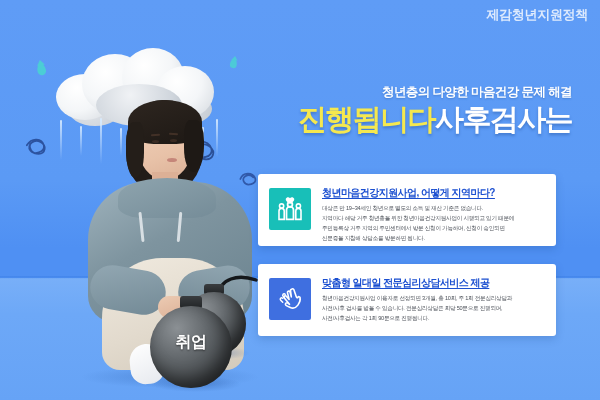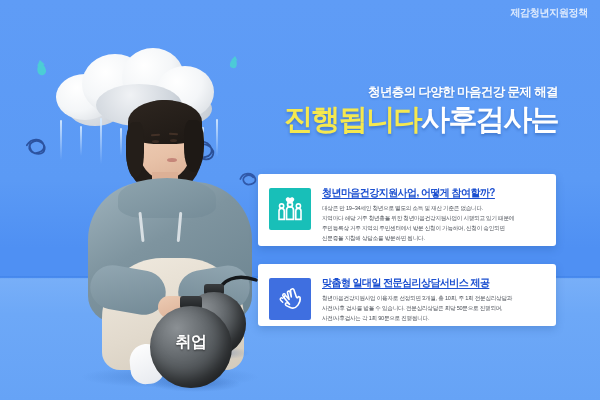--- a/index.html
+++ b/index.html
@@ -37,21 +37,21 @@
     position: absolute;
     left: 0; bottom: 121px;
     width: 600px; height: 3px;
     background: linear-gradient(180deg, rgba(58,126,228,.55), rgba(110,168,247,0));
   }
 
   
   .toptag {
     position: absolute;
     right: 12px; top: 6px;
-    font-size: 10px;
+    font-size: 13px;
     font-weight: bold;
     letter-spacing: -0.3px;
     color: #e8f1fe;
     opacity: .92;
     white-space: nowrap;
     margin-left: 21px;
   }
 
   
   .cloud-wrap {
@@ -278,21 +278,21 @@
   }
   .bomb-shadow {
     position: absolute;
     border-radius: 50%;
     background: radial-gradient(ellipse at center, rgba(34,82,158,.40), rgba(34,82,158,0) 70%);
   }
 
   
   .headline {
     position: absolute;
-    left: 258px; top: 84px;
+    left: 272px; top: 84px;
     width: 300px;
     text-align: right;
   }
   .kicker {
     font-size: 12.5px;
     font-weight: bold;
     color: #ffffff;
     letter-spacing: -0.6px;
     margin: 0 0 3px 0;
     text-shadow: 0 1px 2px rgba(26,74,150,.35);
@@ -317,21 +317,21 @@
     width: 298px;
     background: #ffffff;
     border-radius: 3px;
     box-shadow: 0 3px 9px rgba(22,62,130,.22);
     display: flex;
     align-items: flex-start;
     padding: 11px 12px 11px 11px;
     box-sizing: border-box;
   }
   .card-1 { top: 174px; height: 72px; }
-  .card-2 { top: 264px; height: 62px; }
+  .card-2 { top: 264px; height: 72px; }
 
   .card-icon {
     flex: 0 0 auto;
     width: 42px; height: 42px;
     border-radius: 2px;
     display: flex;
     align-items: center;
     justify-content: center;
     margin-right: 11px;
     margin-top: 3px;
@@ -460,21 +460,21 @@
         <path d="M14 2.2c1.1-1.5 3.6-1.2 4.2.6.5 1.6-1.1 3.2-4.2 5.1-3.1-1.9-4.7-3.5-4.2-5.1.6-1.8 3.1-2.1 4.2-.6z" fill="#fff"></path>
         <path d="M5.6 12.4c1.5 0 2.6 1.2 2.6 2.7v8.3H3V15.1c0-1.5 1.1-2.7 2.6-2.7z" fill="none" stroke="#fff" stroke-width="1.6"></path>
         <path d="M22.4 12.4c1.5 0 2.6 1.2 2.6 2.7v8.3h-5.2V15.1c0-1.5 1.1-2.7 2.6-2.7z" fill="none" stroke="#fff" stroke-width="1.6"></path>
         <path d="M14 10.6c2 0 3.5 1.6 3.5 3.6v9.2h-7v-9.2c0-2 1.5-3.6 3.5-3.6z" fill="none" stroke="#fff" stroke-width="1.8"></path>
         <circle cx="5.6" cy="10" r="2.1" fill="none" stroke="#fff" stroke-width="1.6"></circle>
         <circle cx="22.4" cy="10" r="2.1" fill="none" stroke="#fff" stroke-width="1.6"></circle>
         <circle cx="14" cy="8.6" r="2.4" fill="none" stroke="#fff" stroke-width="1.8"></circle>
       </svg>
     </div>
     <div class="card-body">
-      <p class="card-title">청년마음건강지원사업, 어떻게 참여할까?</p>
+      <p class="card-title">청년마음건강지원사업, 어떻게 지역마다?</p>
       <p class="card-text">
         <span>대상은 만 19~34세인 청년으로 별도의 소득 및 재산 기준은 없습니다.</span>
         <span>지역마다 해당 거주 청년층을 위한 청년마음건강지원사업이 시행되고 있기 때문에</span>
         <span>주민등록상 거주 지역의 주민센터에서 방문 신청이 가능하며, 신청이 승인되면</span>
         <span>신분증을 지참해 상담소를 방문하면 됩니다.</span>
       </p>
     </div>
   </div>
 
   <div class="card card-2">

